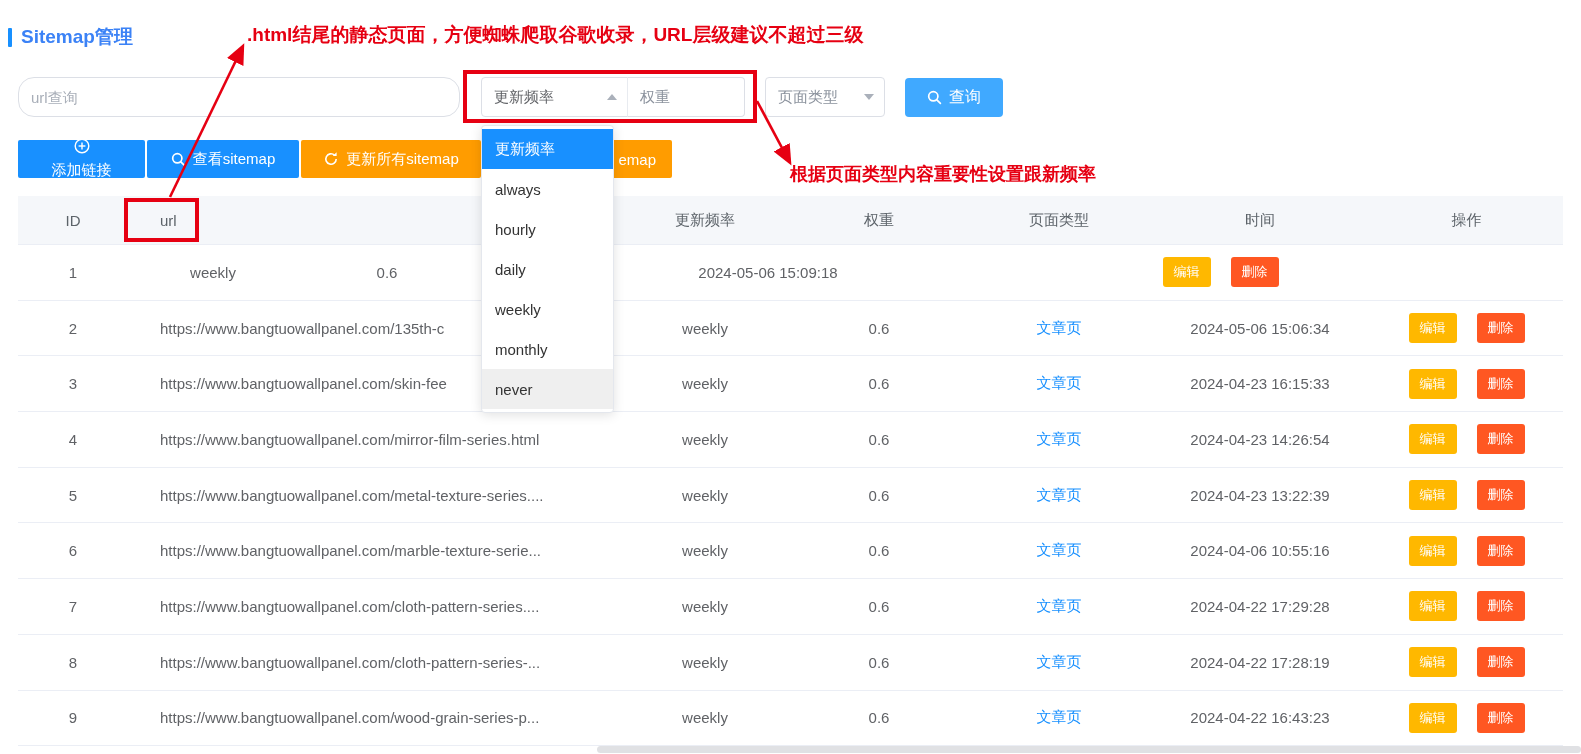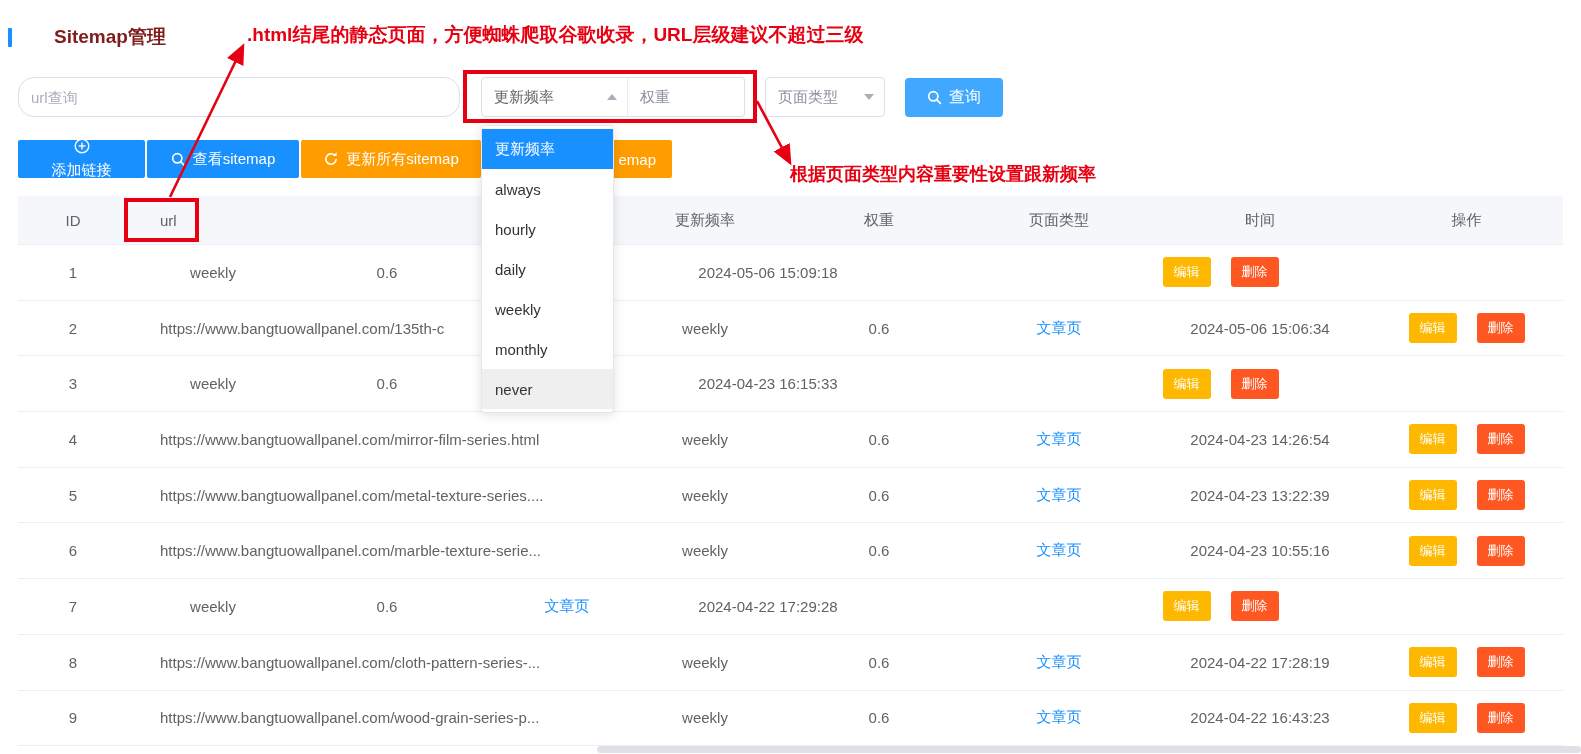--- a/index.html
+++ b/index.html
@@ -5,21 +5,21 @@
   * { margin:0; padding:0; box-sizing:border-box; }
   html,body { width:1581px; height:754px; }
   body {
     font-family:"Liberation Sans","DejaVu Sans",sans-serif;
     background:#fff; position:relative; overflow:hidden; color:#606266;
   }
 
   
   .page-head { position:absolute; left:8px; top:24px; display:flex; align-items:center; gap:9px; z-index:1; }
   .title-accent { width:4px; height:19px; background:#1890ff; border-radius:1px; }
-  .page-title { font-size:19px; color:#7f1d1d; font-weight:600;margin-left:33px; }
+  .page-title { font-size:19px; color:#3b82f6; font-weight:600; }
 
   
   .url-input {
     position:absolute; left:18px; top:77px; width:442px; height:40px;
     border:1px solid #dcdfe6; border-radius:16px; padding:0 12px;
     font-size:15px; color:#606266; outline:none; z-index:1;
     font-family:"Liberation Sans","DejaVu Sans",sans-serif;
   }
   .url-input::placeholder { color:#a8aeb8; }
 
@@ -218,20 +218,21 @@
     </div>
     <div class="td c-time">2024-05-06 15:06:34</div>
     <div class="td c-actions">
       <button class="mini edit">编辑</button>
       <button class="mini del">删除</button>
     </div>
   </div>
 
   <div class="trow">
     <div class="td c-id">3</div>
+    <div class="td c-url">https://www.bangtuowallpanel.com/skin-fee</div>
     <div class="td c-freq">weekly</div>
     <div class="td c-weight">0.6</div>
     <div class="td c-type">
       <a class="type-link">文章页</a>
     </div>
     <div class="td c-time">2024-04-23 16:15:33</div>
     <div class="td c-actions">
       <button class="mini edit">编辑</button>
       <button class="mini del">删除</button>
     </div>
@@ -268,29 +269,30 @@
   </div>
 
   <div class="trow">
     <div class="td c-id">6</div>
     <div class="td c-url">https://www.bangtuowallpanel.com/marble-texture-serie...</div>
     <div class="td c-freq">weekly</div>
     <div class="td c-weight">0.6</div>
     <div class="td c-type">
       <a class="type-link">文章页</a>
     </div>
-    <div class="td c-time">2024-04-23 10:55:16</div>
+    <div class="td c-time">2024-04-06 10:55:16</div>
     <div class="td c-actions">
       <button class="mini edit">编辑</button>
       <button class="mini del">删除</button>
     </div>
   </div>
 
   <div class="trow">
     <div class="td c-id">7</div>
+    <div class="td c-url">https://www.bangtuowallpanel.com/cloth-pattern-series....</div>
     <div class="td c-freq">weekly</div>
     <div class="td c-weight">0.6</div>
     <div class="td c-type">
       <a class="type-link">文章页</a>
     </div>
     <div class="td c-time">2024-04-22 17:29:28</div>
     <div class="td c-actions">
       <button class="mini edit">编辑</button>
       <button class="mini del">删除</button>
     </div>

